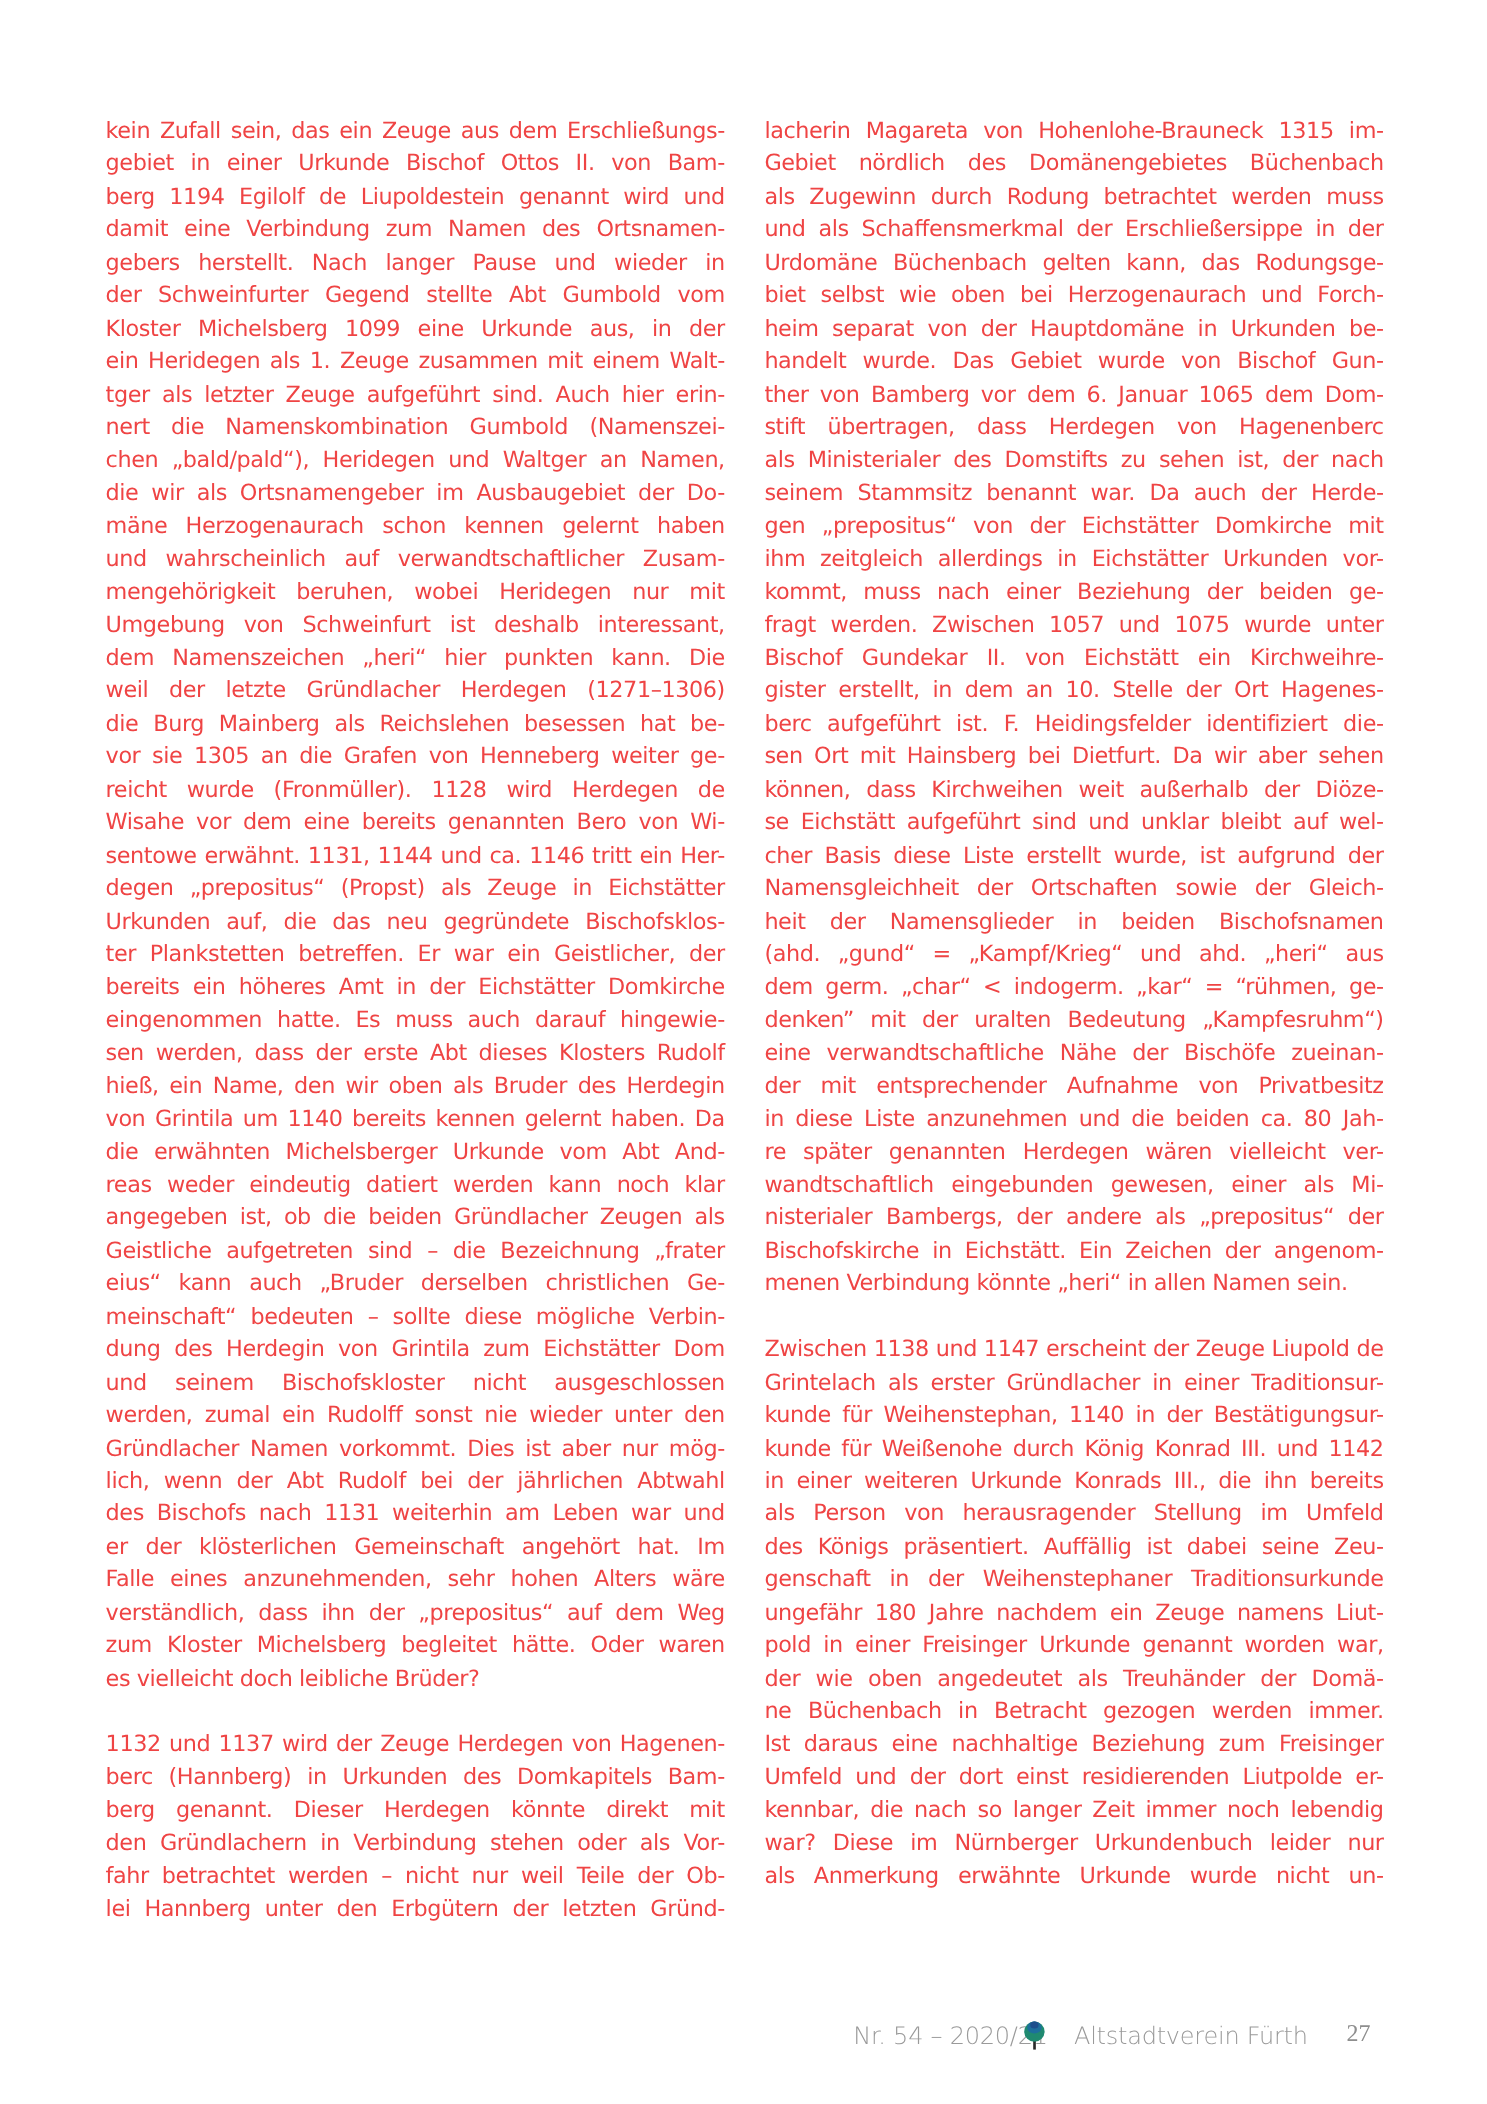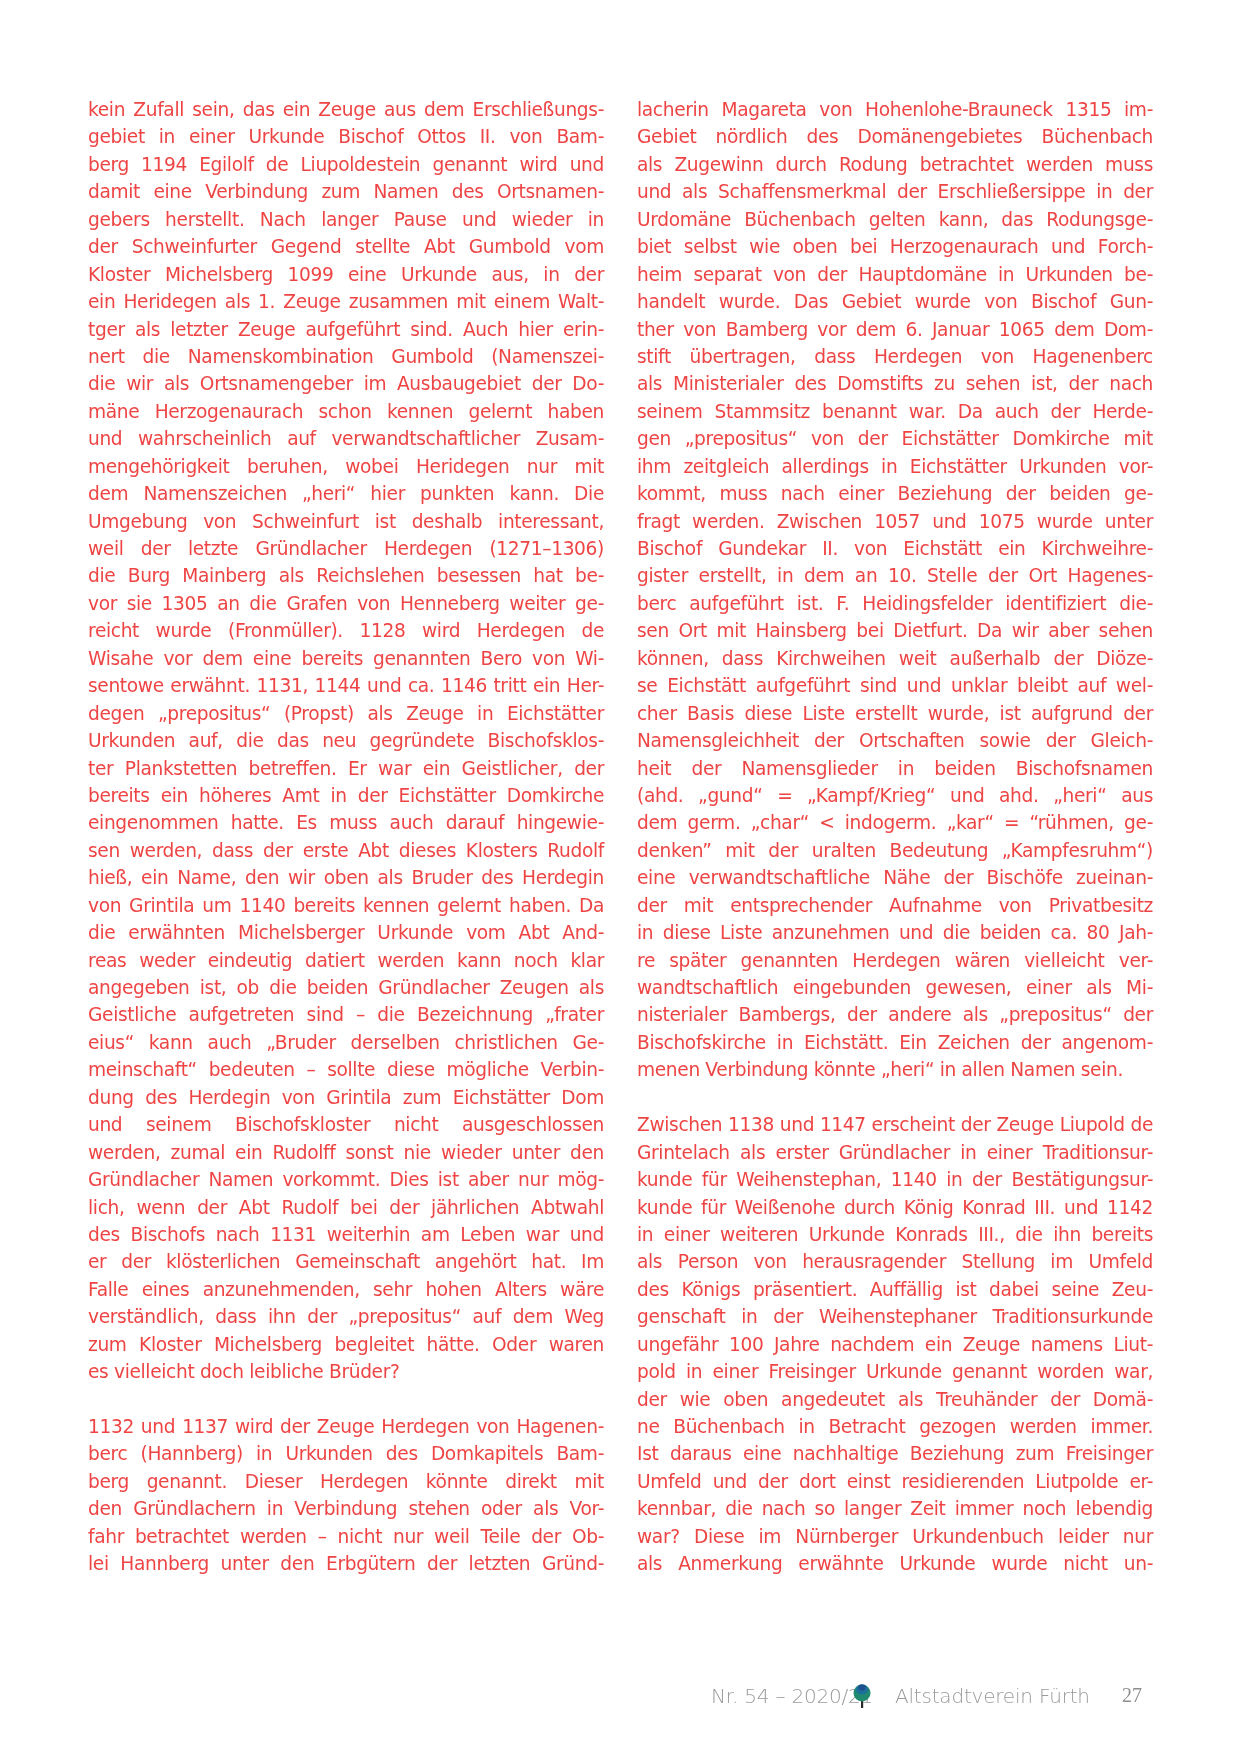--- a/index.html
+++ b/index.html
@@ -98,26 +98,27 @@
       <span class="line">kein Zufall sein, das ein Zeuge aus dem Erschließungs-</span>
       <span class="line">gebiet in einer Urkunde Bischof Ottos II. von Bam-</span>
       <span class="line">berg 1194 Egilolf de Liupoldestein genannt wird und</span>
       <span class="line">damit eine Verbindung zum Namen des Ortsnamen-</span>
       <span class="line">gebers herstellt. Nach langer Pause und wieder in</span>
       <span class="line">der Schweinfurter Gegend stellte Abt Gumbold vom</span>
       <span class="line">Kloster Michelsberg 1099 eine Urkunde aus, in der</span>
       <span class="line">ein Heridegen als 1. Zeuge zusammen mit einem Walt-</span>
       <span class="line">tger als letzter Zeuge aufgeführt sind. Auch hier erin-</span>
       <span class="line">nert die Namenskombination Gumbold (Namenszei-</span>
+      <span class="line">chen „bald/pald“), Heridegen und Waltger an Namen,</span>
       <span class="line">die wir als Ortsnamengeber im Ausbaugebiet der Do-</span>
       <span class="line">mäne Herzogenaurach schon kennen gelernt haben</span>
       <span class="line">und wahrscheinlich auf verwandtschaftlicher Zusam-</span>
       <span class="line">mengehörigkeit beruhen, wobei Heridegen nur mit</span>
+      <span class="line">Umgebung von Schweinfurt ist deshalb interessant,</span>
       <span class="line">dem Namenszeichen „heri“ hier punkten kann. Die</span>
-      <span class="line">Umgebung von Schweinfurt ist deshalb interessant,</span>
       <span class="line">weil der letzte Gründlacher Herdegen (1271–1306)</span>
       <span class="line">die Burg Mainberg als Reichslehen besessen hat be-</span>
       <span class="line">vor sie 1305 an die Grafen von Henneberg weiter ge-</span>
       <span class="line">reicht wurde (Fronmüller). 1128 wird Herdegen de</span>
       <span class="line">Wisahe vor dem eine bereits genannten Bero von Wi-</span>
       <span class="line">sentowe erwähnt. 1131, 1144 und ca. 1146 tritt ein Her-</span>
       <span class="line">degen „prepositus“ (Propst) als Zeuge in Eichstätter</span>
       <span class="line">Urkunden auf, die das neu gegründete Bischofsklos-</span>
       <span class="line">ter Plankstetten betreffen. Er war ein Geistlicher, der</span>
       <span class="line">bereits ein höheres Amt in der Eichstätter Domkirche</span>
@@ -189,21 +190,21 @@
       <span class="line last">menen Verbindung könnte „heri“ in allen Namen sein.</span>
       <span class="para-gap"></span>
       <span class="line">Zwischen 1138 und 1147 erscheint der Zeuge Liupold de</span>
       <span class="line">Grintelach als erster Gründlacher in einer Traditionsur-</span>
       <span class="line">kunde für Weihenstephan, 1140 in der Bestätigungsur-</span>
       <span class="line">kunde für Weißenohe durch König Konrad III. und 1142</span>
       <span class="line">in einer weiteren Urkunde Konrads III., die ihn bereits</span>
       <span class="line">als Person von herausragender Stellung im Umfeld</span>
       <span class="line">des Königs präsentiert. Auffällig ist dabei seine Zeu-</span>
       <span class="line">genschaft in der Weihenstephaner Traditionsurkunde</span>
-      <span class="line">ungefähr 100 Jahre nachdem ein Zeuge namens Liut-</span>
+      <span class="line">ungefähr 180 Jahre nachdem ein Zeuge namens Liut-</span>
       <span class="line">pold in einer Freisinger Urkunde genannt worden war,</span>
       <span class="line">der wie oben angedeutet als Treuhänder der Domä-</span>
       <span class="line">ne Büchenbach in Betracht gezogen werden immer.</span>
       <span class="line">Ist daraus eine nachhaltige Beziehung zum Freisinger</span>
       <span class="line">Umfeld und der dort einst residierenden Liutpolde er-</span>
       <span class="line">kennbar, die nach so langer Zeit immer noch lebendig</span>
       <span class="line">war? Diese im Nürnberger Urkundenbuch leider nur</span>
       <span class="line">als Anmerkung erwähnte Urkunde wurde nicht un-</span>
     </div>
 

